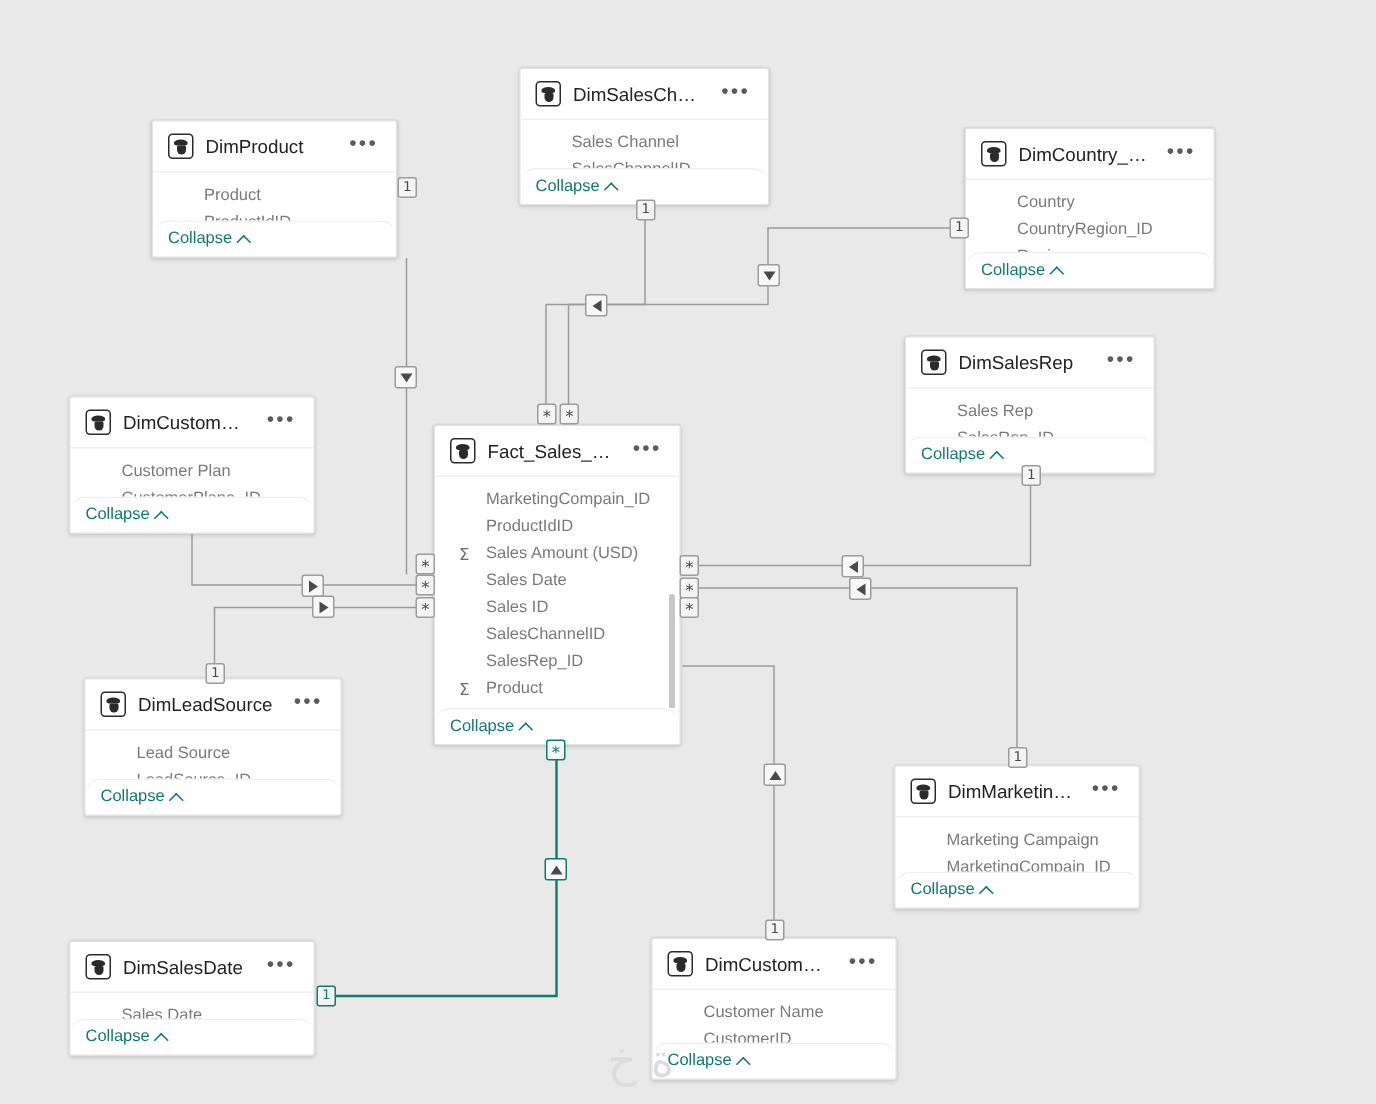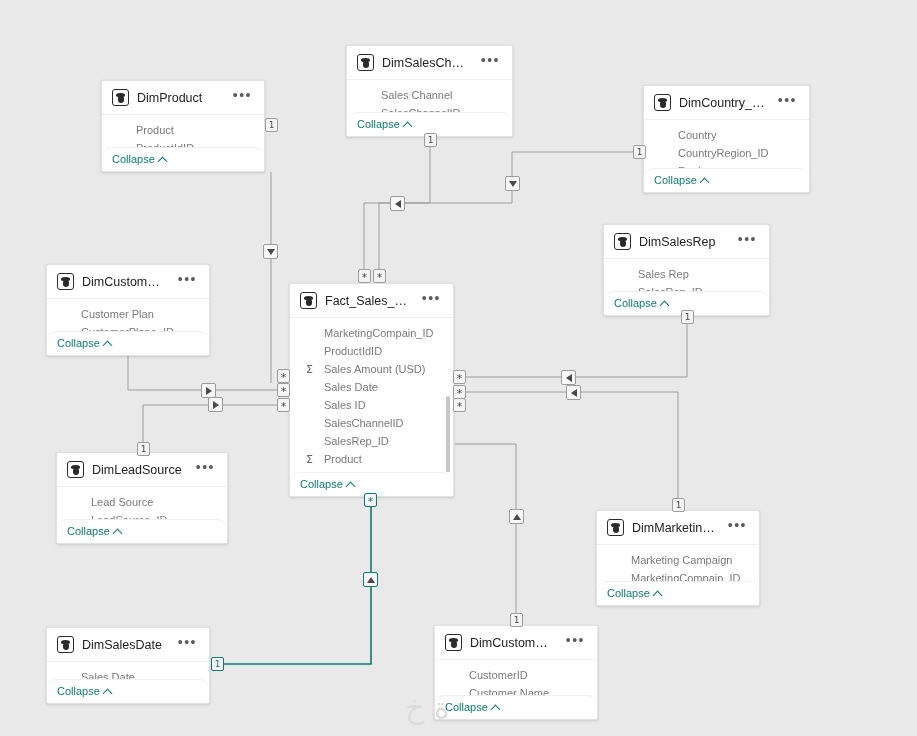--- a/index.html
+++ b/index.html
@@ -477,24 +477,24 @@
         </div>
       </div>
       <div class="tbl" style="left: 434px; top: 625px; width: 164px; height: 95px;">
         <div class="tbl-header">
           <span class="tbl-icon"></span>
           <span class="tbl-title">DimCustomerName</span>
           <span class="tbl-menu">•••</span>
         </div>
         <div class="tbl-fields">
           <div class="field nosum">
+            <span class="fname">Customer Name</span>
+          </div>
+          <div class="field nosum">
             <span class="fname">CustomerID</span>
-          </div>
-          <div class="field nosum">
-            <span class="fname">Customer Name</span>
           </div>
         </div>
         <div class="tbl-footer">
           <span>Collapse</span>
           <span class="chev"></span>
         </div>
       </div>
     </div>
 
   <div id="watermark">ة خ</div>

